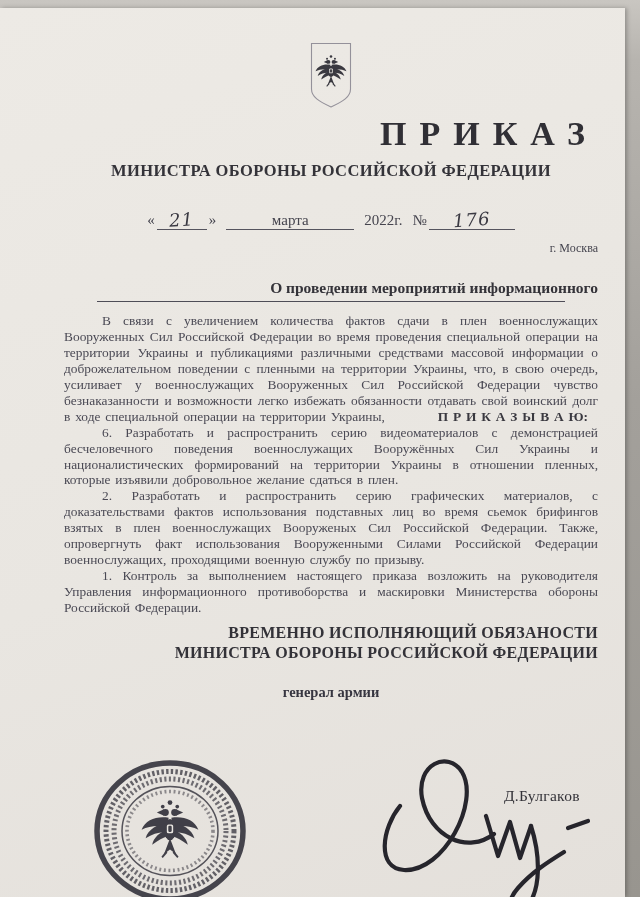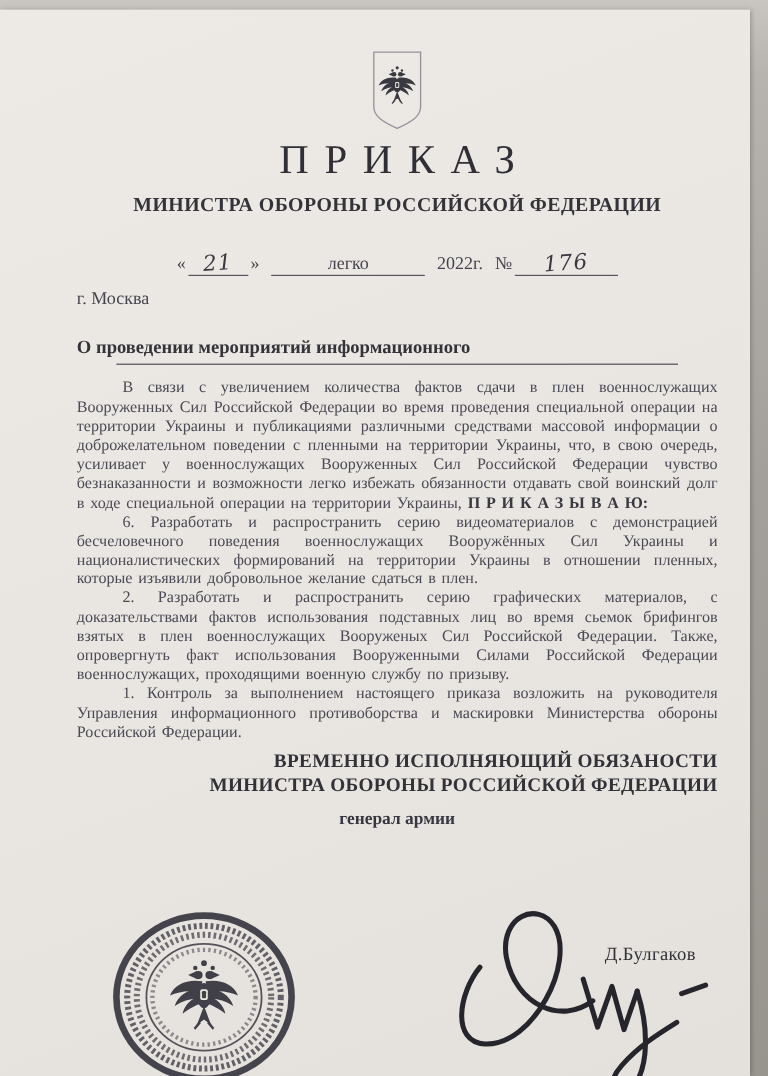--- a/index.html
+++ b/index.html
@@ -9,53 +9,53 @@
     font-family:"Liberation Serif",serif;
   }
   .paper{
     position:absolute;left:0;top:8px;width:625px;height:889px;
     background:linear-gradient(160deg,#edeae5 0%,#e9e6e1 55%,#e4e0db 100%);
     box-shadow:2px 0 4px rgba(0,0,0,.25);
   }
   .content{position:absolute;left:64px;top:0;width:534px;}
   .emblem-wrap{margin-top:33px;display:flex;justify-content:center;}
   .doc-title{
-    margin-top:6px;text-align:center;font-weight:normal;color:#302f35;
+    margin-top:6px;text-align:right;font-weight:bold;color:#302f35;
     font-size:34px;letter-spacing:13px;padding-left:13px;line-height:1.1;
   }
   .doc-subtitle{
     margin-top:9px;text-align:center;font-weight:bold;color:#343339;
     font-size:16.5px;letter-spacing:.4px;
   }
   .dateline{
     margin-top:27px;text-align:center;font-size:15px;color:#45444e;white-space:nowrap;
   }
   .dl-cell{display:inline-block;border-bottom:1.2px solid #55545e;text-align:center;vertical-align:baseline;}
   .dl-day{width:50px;margin:0 2px;}
   .dl-month{width:128px;margin:0 10px;}
   .dl-num{width:86px;margin-left:2px;}
   .dl-no{margin-left:10px;}
   .hand{
     font-family:"DejaVu Serif",serif;font-style:italic;font-size:18px;color:#3a3942;
     display:inline-block;transform:rotate(-4deg) translateY(1px);letter-spacing:1px;
   }
-  .city{margin-top:11px;text-align:left;font-size:15px;color:#45444e;}
+  .city{margin-top:11px;text-align:right;font-size:12px;color:#45444e;}
   .subject{
-    margin-top:21px;text-align:left;font-weight:bold;color:#343339;
+    margin-top:21px;text-align:right;font-weight:bold;color:#343339;
     font-size:15.5px;line-height:21px;
   }
   .subject-rule{width:468px;margin:3px auto 0;border-top:1.6px solid #4e4d57;}
   .bodytext{margin-top:11px;}
   .bodytext p{
     margin:0;font-size:13.4px;line-height:15.9px;color:#4a4954;
     text-align:justify;text-align-last:left;text-indent:38px;word-spacing:1.5px;
   }
-  .order-word{font-weight:bold;color:#3a3940;}
+  .order-word{font-weight:bold;color:#3a3940;margin-left:48px;}
   .closing{margin-top:7px;text-align:right;font-weight:bold;color:#333238;font-size:16px;line-height:20.5px;letter-spacing:.3px;}
-  .rank{margin-top:9px;text-align:center;font-weight:bold;color:#373641;font-size:14.5px;}
+  .rank{margin-top:20px;text-align:center;font-weight:bold;color:#373641;font-size:14.5px;}
   .signer-name{position:absolute;left:504px;top:779px;font-weight:normal;font-size:15.5px;color:#333238;letter-spacing:.3px;}
   .signature{position:absolute;left:370px;top:742px;}
   .seal{position:absolute;left:92px;top:752px;}
   .shield{color:#3a3940;}
   .hidden-defs{position:absolute;width:0;height:0;overflow:hidden;}
 </style>
 </head>
 <body>
 
 <svg class="hidden-defs" aria-hidden="true">
@@ -94,21 +94,21 @@
         <path d="M2.5,2.5 H41.5 V48 C41.5,56 34,60.5 22,66 C10,60.5 2.5,56 2.5,48 Z" fill="none" stroke="#94919a" stroke-width="1.1"></path>
         <use href="#eagle" x="4" y="5" width="36" height="52"></use>
       </svg>
     </div>
 
     <div class="doc-title">ПРИКАЗ</div>
 
     <div class="doc-subtitle">МИНИСТРА ОБОРОНЫ РОССИЙСКОЙ ФЕДЕРАЦИИ</div>
 
     <div class="dateline">
-      <span>«</span><span class="dl-cell dl-day"><i class="hand">21</i></span><span>»</span><span class="dl-cell dl-month">легко</span><span>2022г.</span><span class="dl-no">№</span><span class="dl-cell dl-num"><i class="hand">176</i></span>
+      <span>«</span><span class="dl-cell dl-day"><i class="hand">21</i></span><span>»</span><span class="dl-cell dl-month">марта</span><span>2022г.</span><span class="dl-no">№</span><span class="dl-cell dl-num"><i class="hand">176</i></span>
     </div>
 
     <div class="city">г. Москва</div>
 
     <div class="subject">
       <div>О проведении мероприятий информационного</div>
     </div>
     <div class="subject-rule"></div>
 
     <div class="bodytext">

